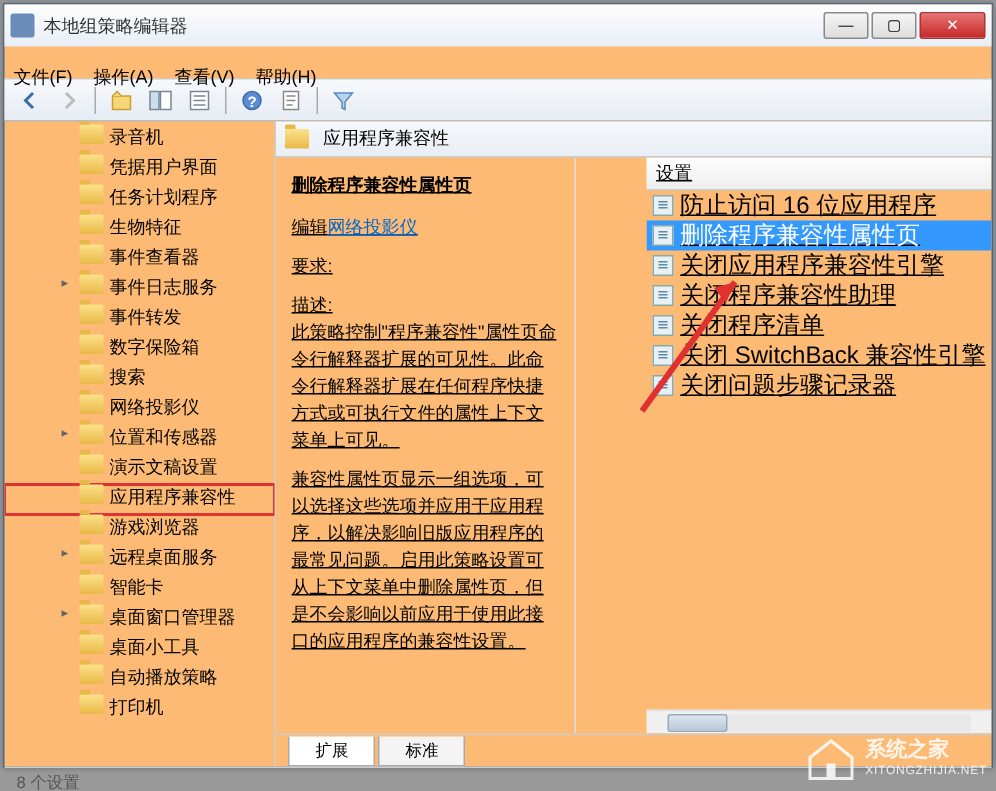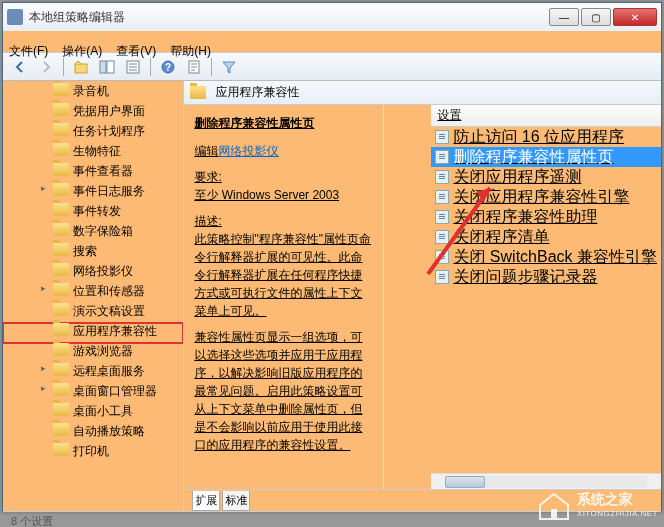--- a/index.html
+++ b/index.html
@@ -32,21 +32,21 @@
 .rp-left .link { color: #0066cc; text-decoration: underline; cursor: pointer; }
 .rp-left p { margin: 8px 0; line-height: 1.5; }
 .rp-right { flex: 1; display: flex; flex-direction: column; margin-left: 47px; }
 .col-header { height: 22px; background: linear-gradient(#fdfdfd,#eee); border-bottom: 1px solid #ccc; display: flex; align-items: center; padding: 0 6px; font-size: 12px; }
 .setting-list { flex: 1; overflow: auto; }
 .setting-item { height: 20px; display: flex; align-items: center; padding: 0 4px; font-size: 16px; cursor: pointer; gap: 4px; white-space: nowrap; }
 .setting-item.hl { background: #3399ff; color: #fff; }
 .setting-icon { width: 14px; height: 14px; border: 1px solid #8aa; background: #e8f0f4; position: relative; flex-shrink: 0; }
 .setting-icon::after { content: ""; position: absolute; left: 3px; top: 3px; width: 6px; height: 1px; background: #5a8aa8; box-shadow: 0 2px #5a8aa8, 0 4px #5a8aa8; }
 .tabs { height: 22px; border-top: 1px solid #ccc; display: flex; align-items: flex-end; padding-left: 8px; font-size: 11px; }
-.tab { padding: 2px 2px; border: 1px solid #aaa; border-top: none; background: #f4f4f4; margin-right: 2px; cursor: pointer; }
+.tab { padding: 2px 17px; border: 1px solid #aaa; border-top: none; background: #f4f4f4; margin-right: 2px; cursor: pointer; }
 .tab.active { background: #fff; }
 .status { height: 20px; border-top: 1px solid #ccc; font-size: 11px; padding: 2px 8px; color: #555; }
 .scrollbar-h { height: 16px; background: #f0f0f0; border-top: 1px solid #ddd; display: flex; align-items: center; }
 .sb-track { flex: 1; height: 12px; background: #e8e8e8; margin: 0 14px; position: relative; }
 .sb-thumb { position: absolute; left: 0; width: 40px; height: 12px; background: linear-gradient(#dde5ee,#b8c8d8); border: 1px solid #99aabb; border-radius: 2px; }
 .red-arrow { position: absolute; pointer-events: none; z-index: 50; }
 .watermark { position: absolute; right: 6px; bottom: 6px; z-index: 60; display: flex; gap: 6px; color: #fff; font-size: 11px; opacity: 0.85; }
 .wm-logo { width: 34px; height: 30px; position: relative; }
 .wm-logo svg { width: 100%; height: 100%; }
 </style>
@@ -177,20 +177,24 @@
           <span>应用程序兼容性</span>
         </div>
         <div class="tree-item">
           <span class="folder-icon"></span>
           <span>游戏浏览器</span>
         </div>
         <div class="tree-item has-child">
           <span class="folder-icon"></span>
           <span>远程桌面服务</span>
         </div>
+        <div class="tree-item">
+          <span class="folder-icon"></span>
+          <span>智能卡</span>
+        </div>
         <div class="tree-item has-child">
           <span class="folder-icon"></span>
           <span>桌面窗口管理器</span>
         </div>
         <div class="tree-item">
           <span class="folder-icon"></span>
           <span>桌面小工具</span>
         </div>
         <div class="tree-item">
           <span class="folder-icon"></span>
@@ -204,38 +208,34 @@
 
     <div class="right-pane">
       <div class="rp-header">
         <span class="folder-icon"></span>
         <span>应用程序兼容性</span>
       </div>
       <div class="rp-body">
         <div class="rp-left">
           <h3>删除程序兼容性属性页</h3>
           <p><span>编辑</span><span class="link">网络投影仪</span></p>
-          <p><span>要求:</span><br><span>至少 Windows Server 2003</span></p>
+          <p><span>要求:</span><br></p>
           <p><span>描述:</span><br><span>此策略控制"程序兼容性"属性页命令行解释器扩展的可见性。此命令行解释器扩展在任何程序快捷方式或可执行文件的属性上下文菜单上可见。</span></p>
           <p>兼容性属性页显示一组选项，可以选择这些选项并应用于应用程序，以解决影响旧版应用程序的最常见问题。启用此策略设置可从上下文菜单中删除属性页，但是不会影响以前应用于使用此接口的应用程序的兼容性设置。</p>
         </div>
         <div class="rp-right">
           <div class="col-header">设置</div>
           <div class="setting-list" id="slist">
               <div class="setting-item">
                 <span class="setting-icon"></span>
                 <span>防止访问 16 位应用程序</span>
               </div>
               <div class="setting-item hl">
                 <span class="setting-icon"></span>
                 <span>删除程序兼容性属性页</span>
-              </div>
-              <div class="setting-item">
-                <span class="setting-icon"></span>
-                <span>关闭应用程序遥测</span>
               </div>
               <div class="setting-item">
                 <span class="setting-icon"></span>
                 <span>关闭应用程序兼容性引擎</span>
               </div>
               <div class="setting-item">
                 <span class="setting-icon"></span>
                 <span>关闭程序兼容性助理</span>
               </div>
               <div class="setting-item">

